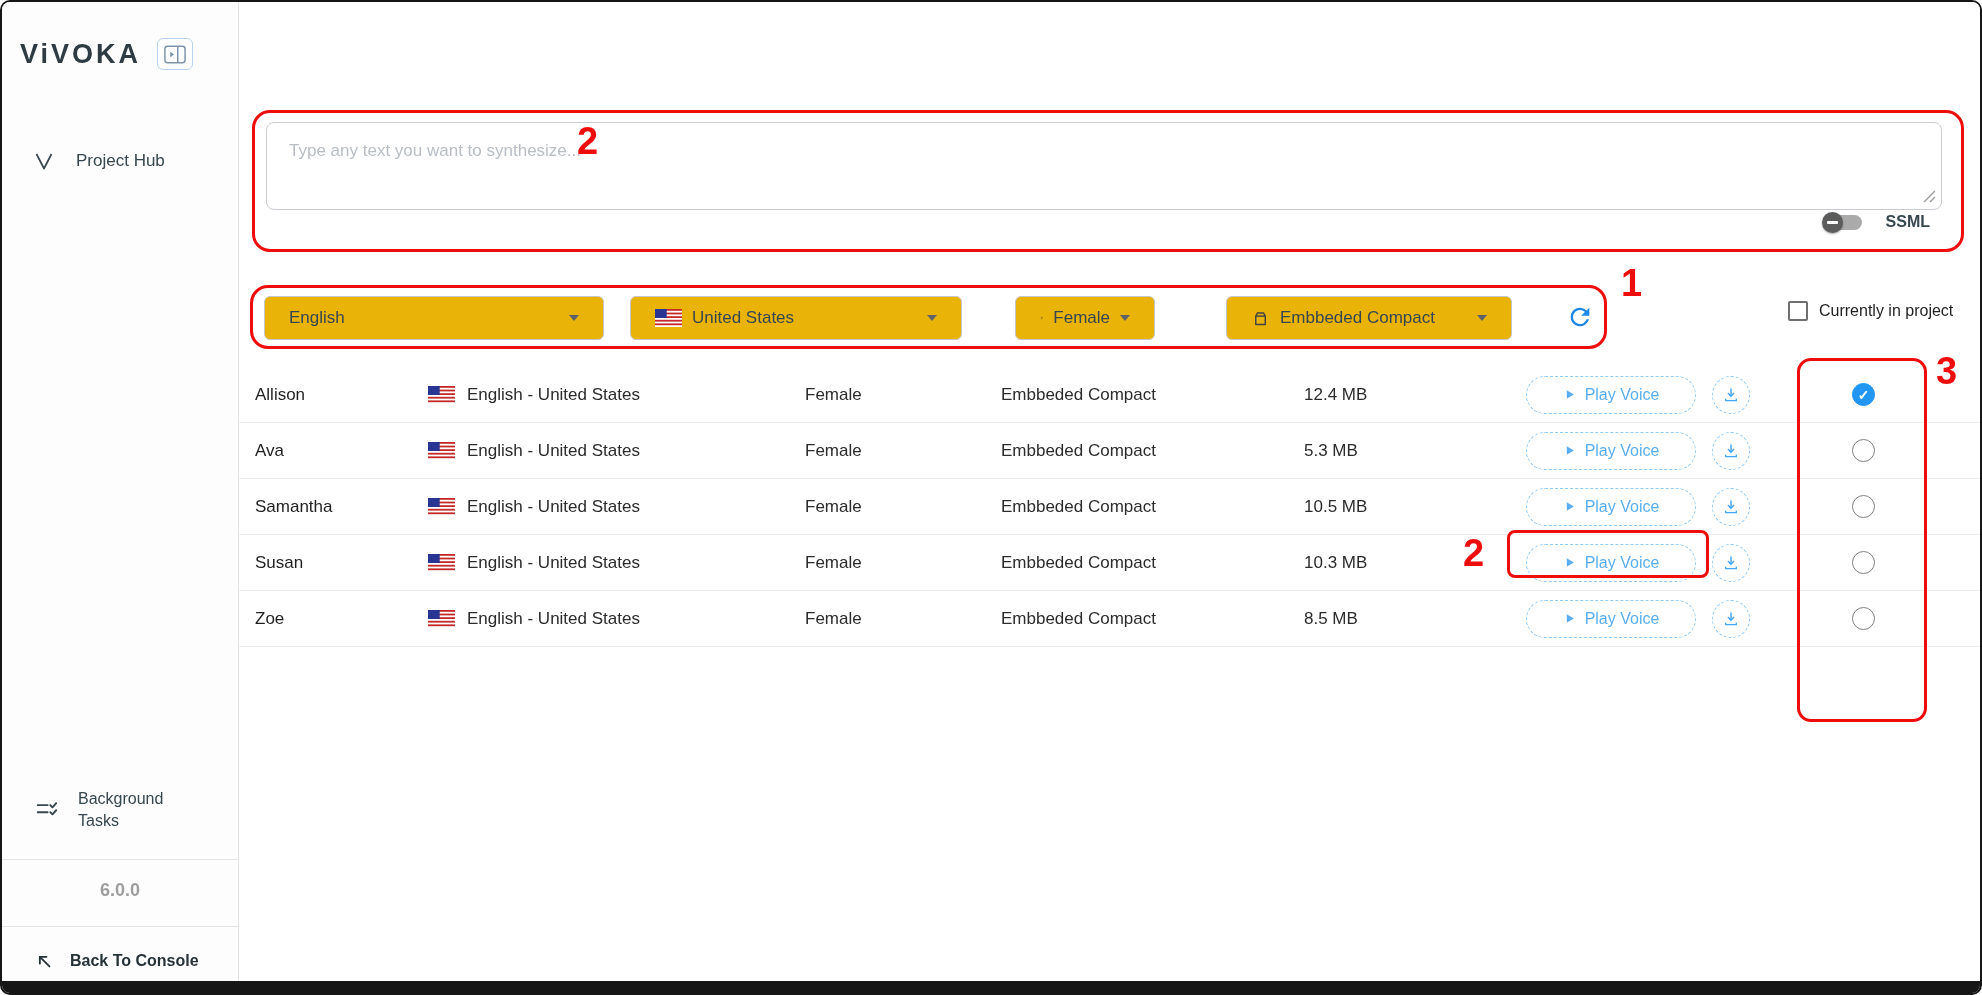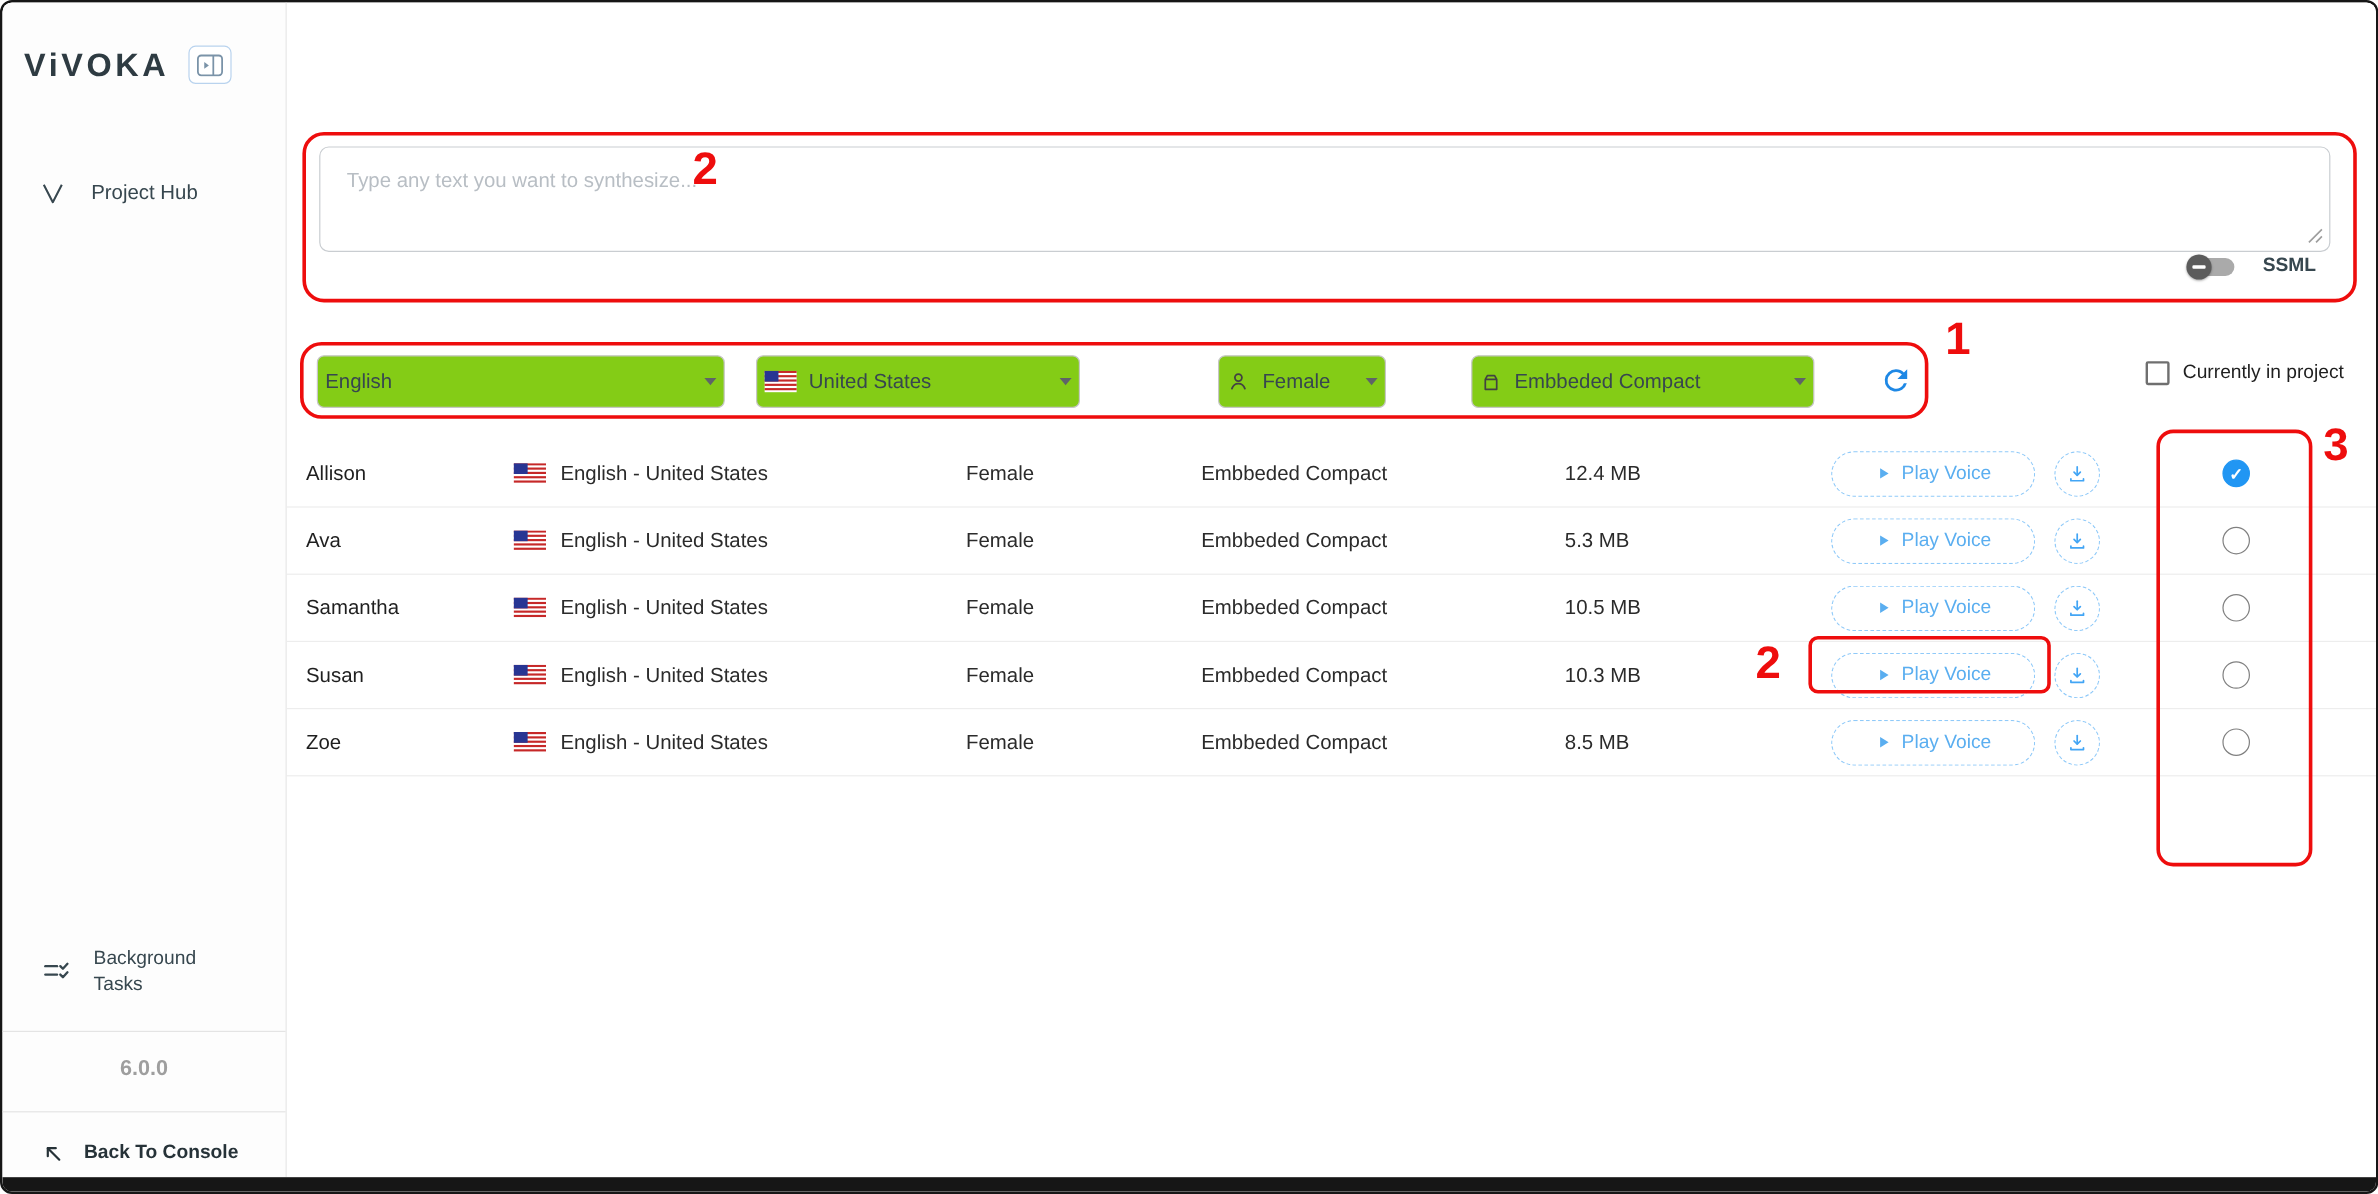--- a/index.html
+++ b/index.html
@@ -45,24 +45,24 @@
     resize:none;padding:18px 22px;font-size:17px;font-family:"Liberation Sans",sans-serif;color:#333;outline:none;background:#fff;}
   .synth-input::placeholder{color:#b8bec4;}
   .resize-handle{position:absolute;left:1684px;top:188px;}
   .ssml-row{position:absolute;top:211px;right:50px;display:flex;align-items:center;gap:24px;}
   .switch{width:38px;height:15px;background:#aaaaaa;border-radius:8px;position:relative;cursor:pointer;}
   .switch .thumb{position:absolute;left:-2px;top:-3px;width:21px;height:21px;border-radius:50%;background:#5c5c5c;box-shadow:0 1px 2px rgba(0,0,0,.35);}
   .switch .thumb::after{content:"";position:absolute;left:5px;top:9px;width:11px;height:3px;background:#fff;border-radius:1px;}
   .ssml-label{font-size:16px;font-weight:bold;color:var(--dark);}
 
   
-  .dd{position:absolute;top:294px;height:44px;background:#84cc16;border:1px solid #c6c6c6;border-radius:6px;
-    display:flex;align-items:center;padding:0 6px;font-size:17px;color:var(--dark);cursor:pointer;gap:10px;}
+  .dd{position:absolute;top:294px;height:44px;background:#eab308;border:1px solid #c6c6c6;border-radius:6px;
+    display:flex;align-items:center;padding:0 24px;font-size:17px;color:var(--dark);cursor:pointer;gap:10px;}
   #dd-language{left:25px;width:340px;}
-  #dd-country{left:391px;width:270px;}
+  #dd-country{left:391px;width:332px;}
   #dd-gender{left:776px;width:140px;}
   #dd-quality{left:987px;width:286px;}
   .caret{width:0;height:0;border-left:5px solid transparent;border-right:5px solid transparent;border-top:6px solid #5f6368;margin-left:auto;}
   .refresh-btn{position:absolute;left:1326px;top:301px;width:30px;height:30px;background:none;border:none;cursor:pointer;}
   .cip-row{position:absolute;top:299px;left:1549px;display:flex;align-items:center;gap:11px;cursor:pointer;}
   .checkbox{width:20px;height:20px;border:2px solid #6f6f6f;border-radius:2px;background:#fff;}
   .cip-label{font-size:16px;color:#1f1f1f;font-weight:500;}
 
   
   .vtable{position:absolute;left:0;top:365px;right:0;}

